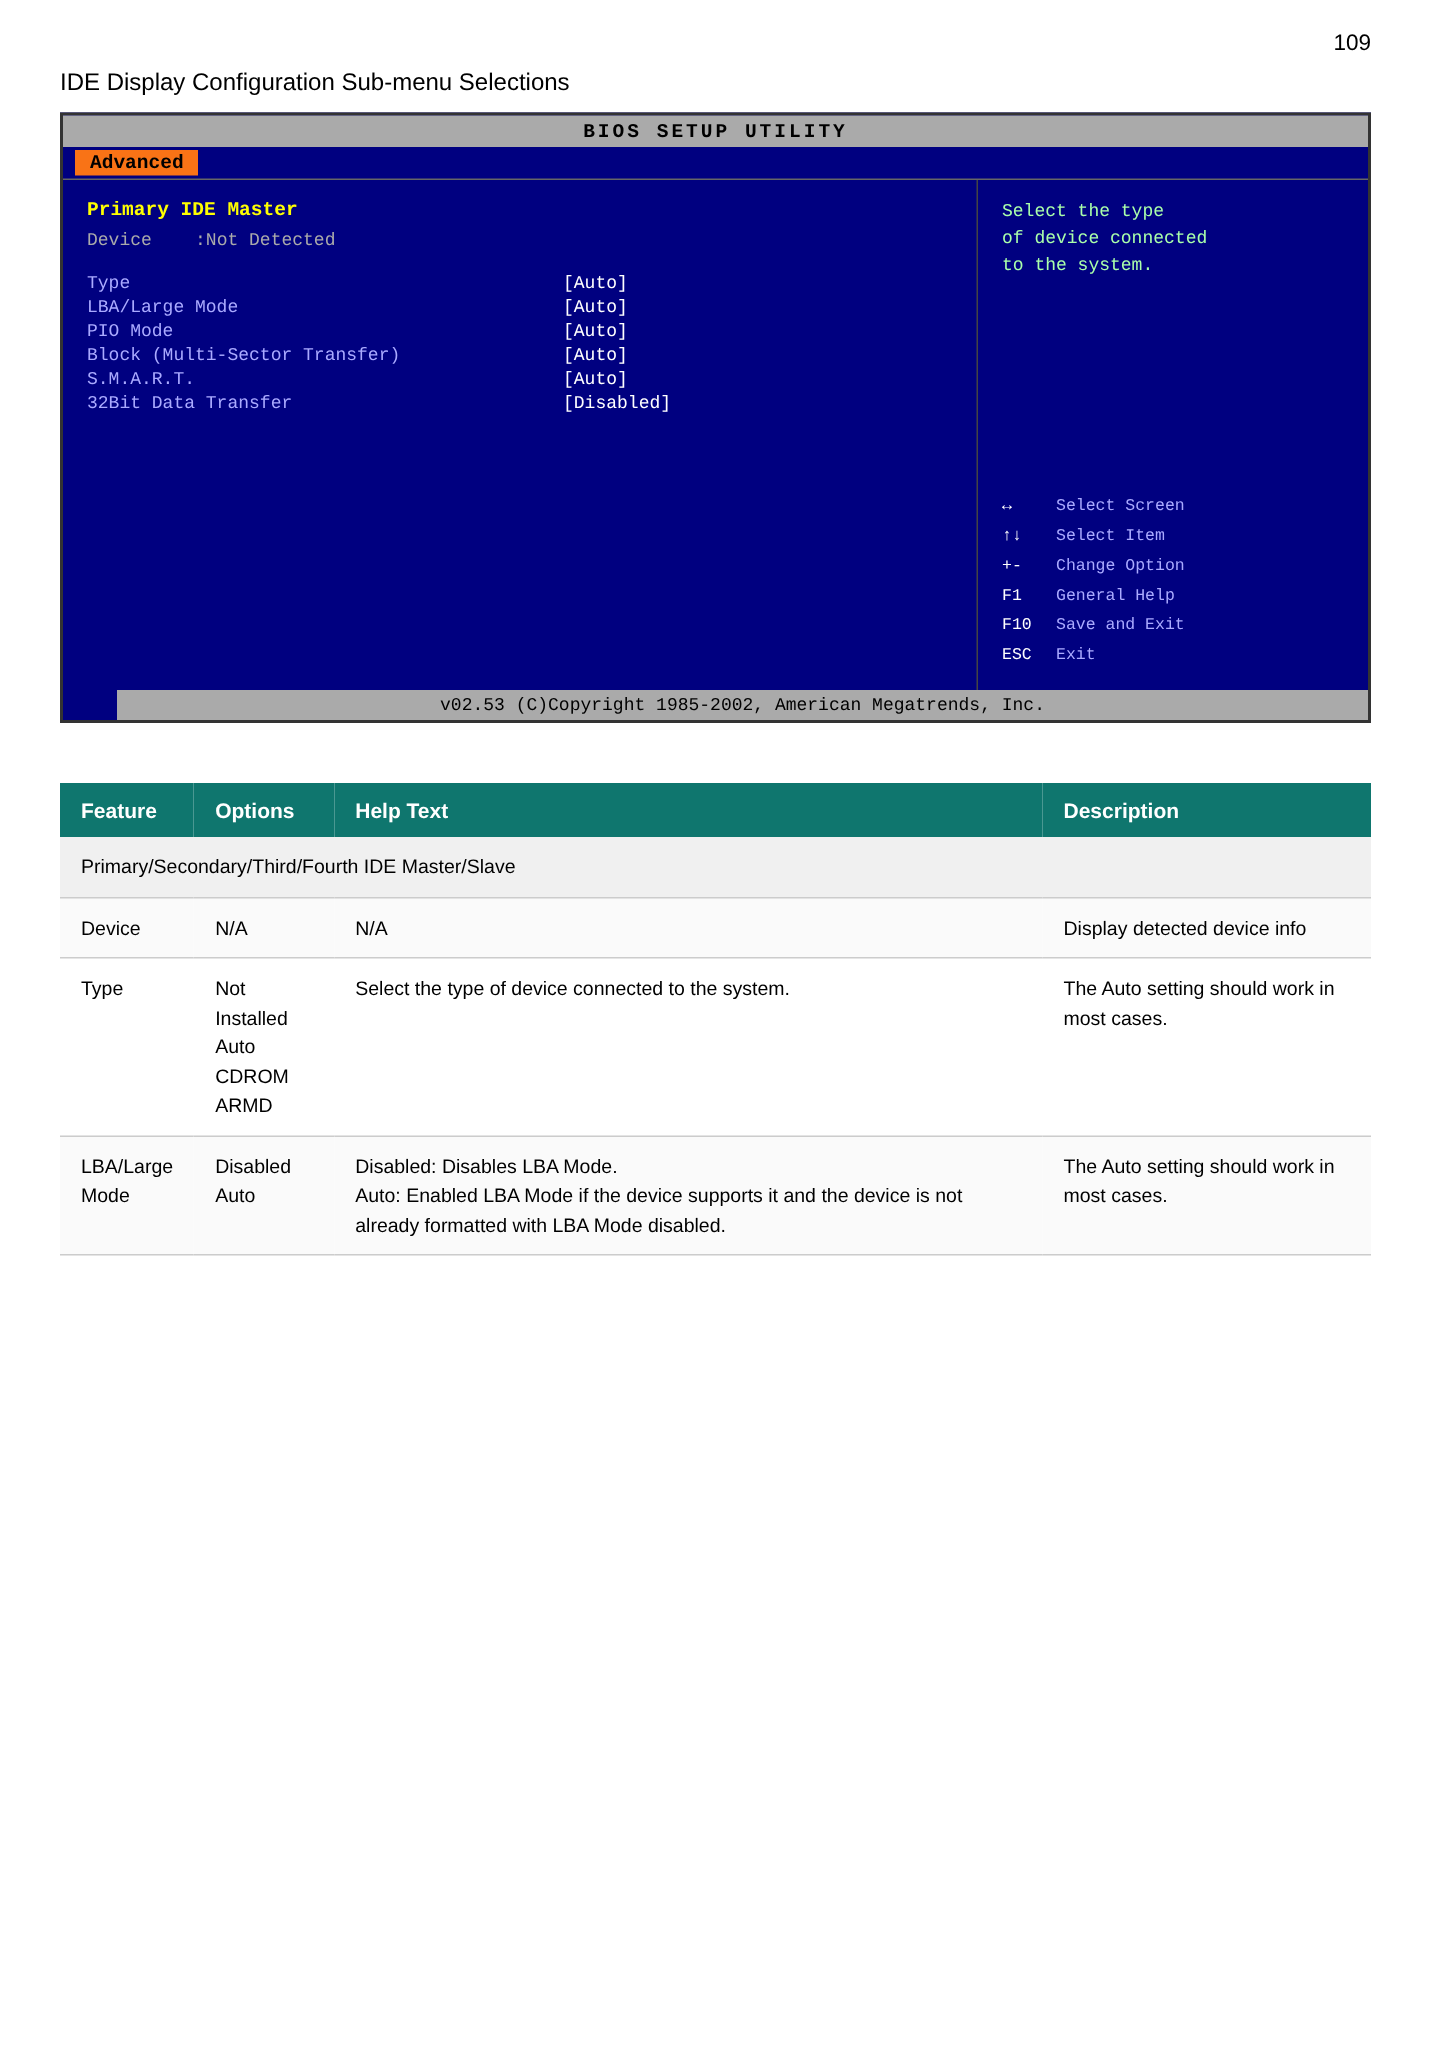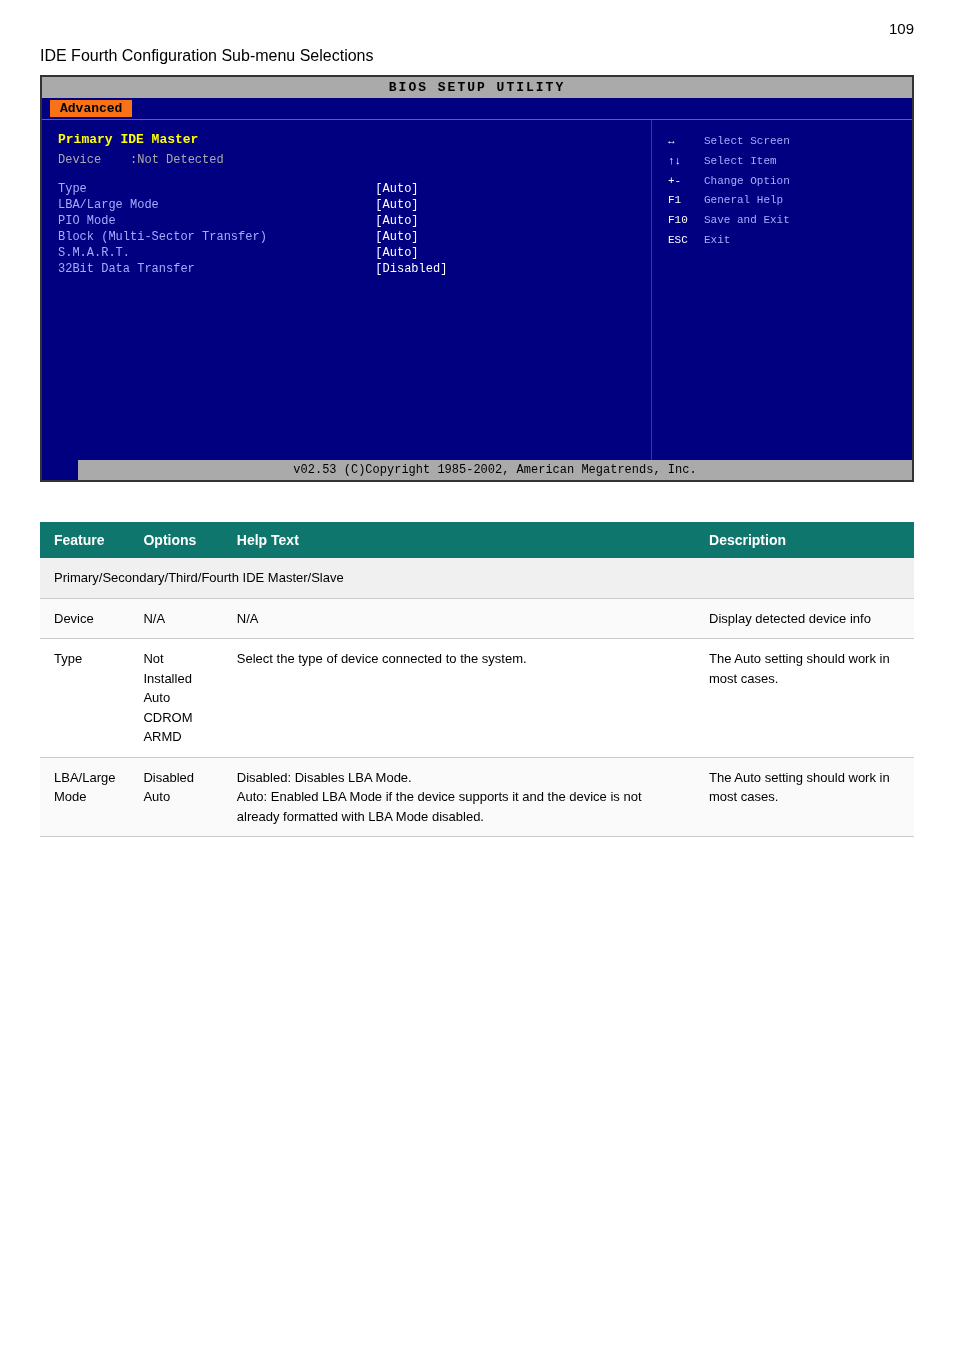--- a/index.html
+++ b/index.html
@@ -199,21 +199,21 @@
 
     .data-table tbody tr:nth-child(even):not(.group-header) {
       background: #fafafa;
     }
   </style>
 </head>
 <body>
 
 <div class="page-number">109</div>
 
-<h2 class="section-heading">IDE Fourth Configuration Sub-menu Selections</h2>
+<h2 class="section-heading">IDE Display Configuration Sub-menu Selections</h2>
 
 <div class="bios-container">
 
   <div class="bios-title-bar">BIOS SETUP UTILITY</div>
 
   <div class="bios-tab-bar">
     <span class="bios-tab-active">Advanced</span>
   </div>
 
   <div class="bios-body">
@@ -247,20 +247,23 @@
             </tr>
             <tr>
               <td>32Bit Data Transfer</td>
               <td>[Disabled]</td>
             </tr>
           </tbody>
       </table>
     </div>
 
     <div class="bios-right">
+      <div class="bios-help-text" style="white-space: pre-line;">Select the type
+of device connected
+to the system.</div>
       <div class="bios-keys" id="bios-keys-container">
       <div class="key-row">
             <span class="key">↔</span>
             <span class="key-desc">Select Screen</span>
           </div>
           <div class="key-row">
             <span class="key">↑↓</span>
             <span class="key-desc">Select Item</span>
           </div>
           <div class="key-row">

